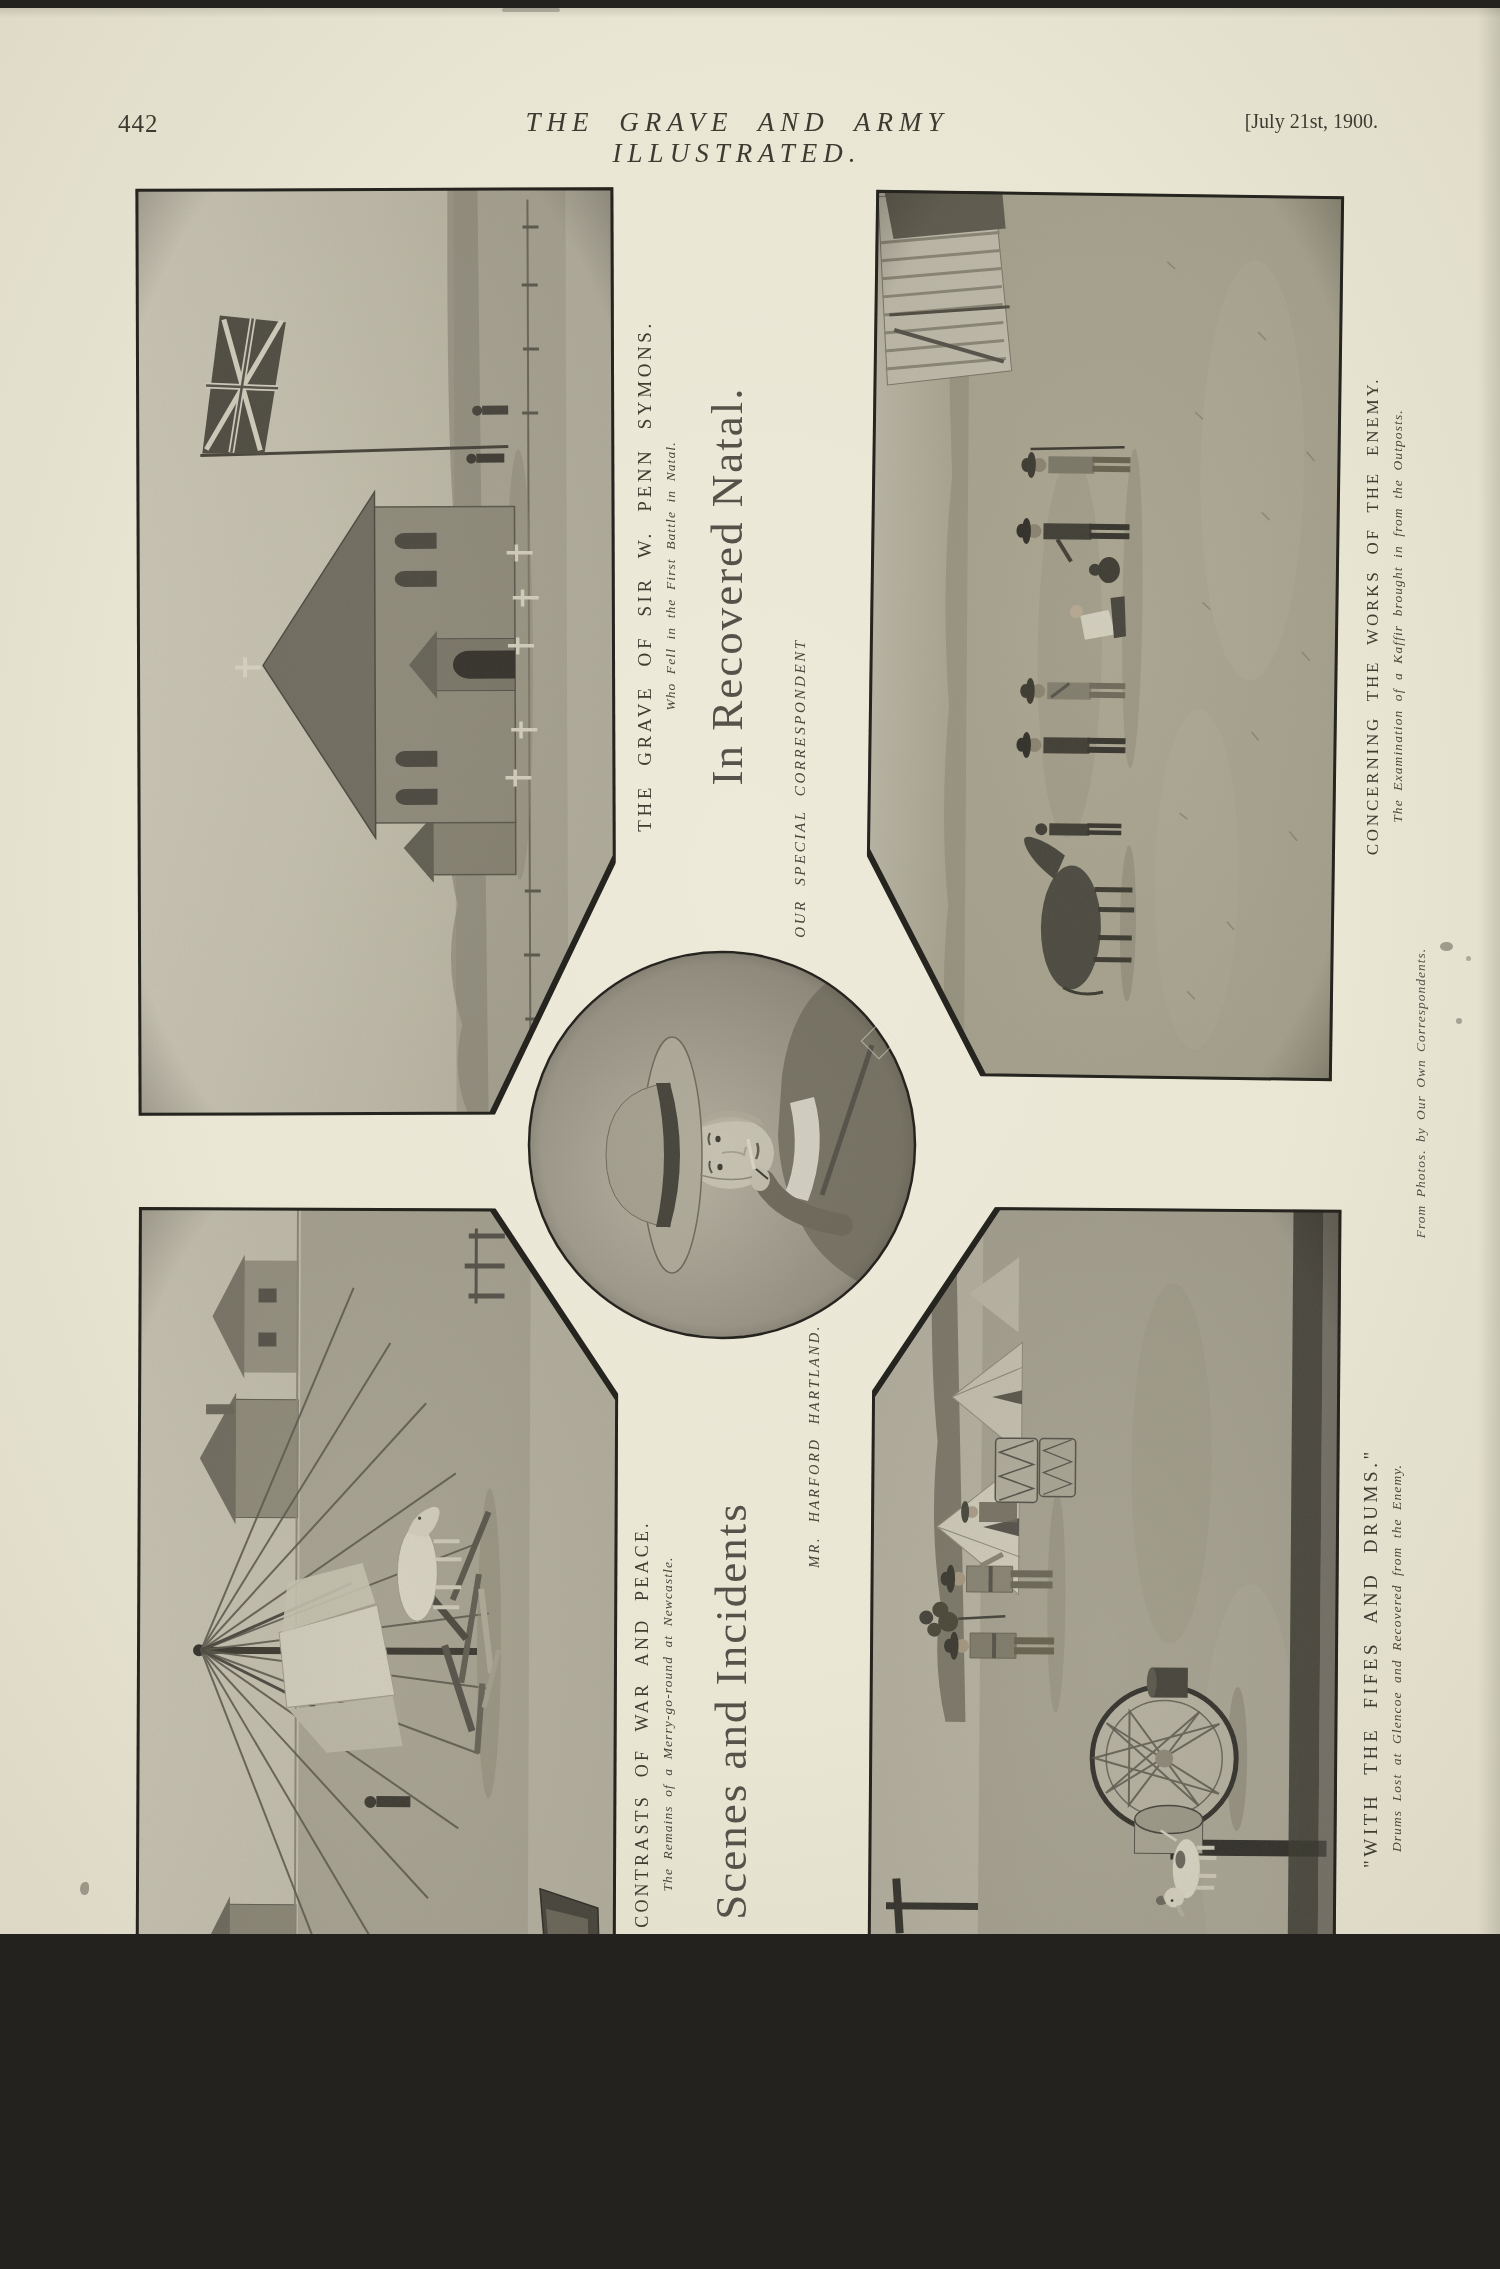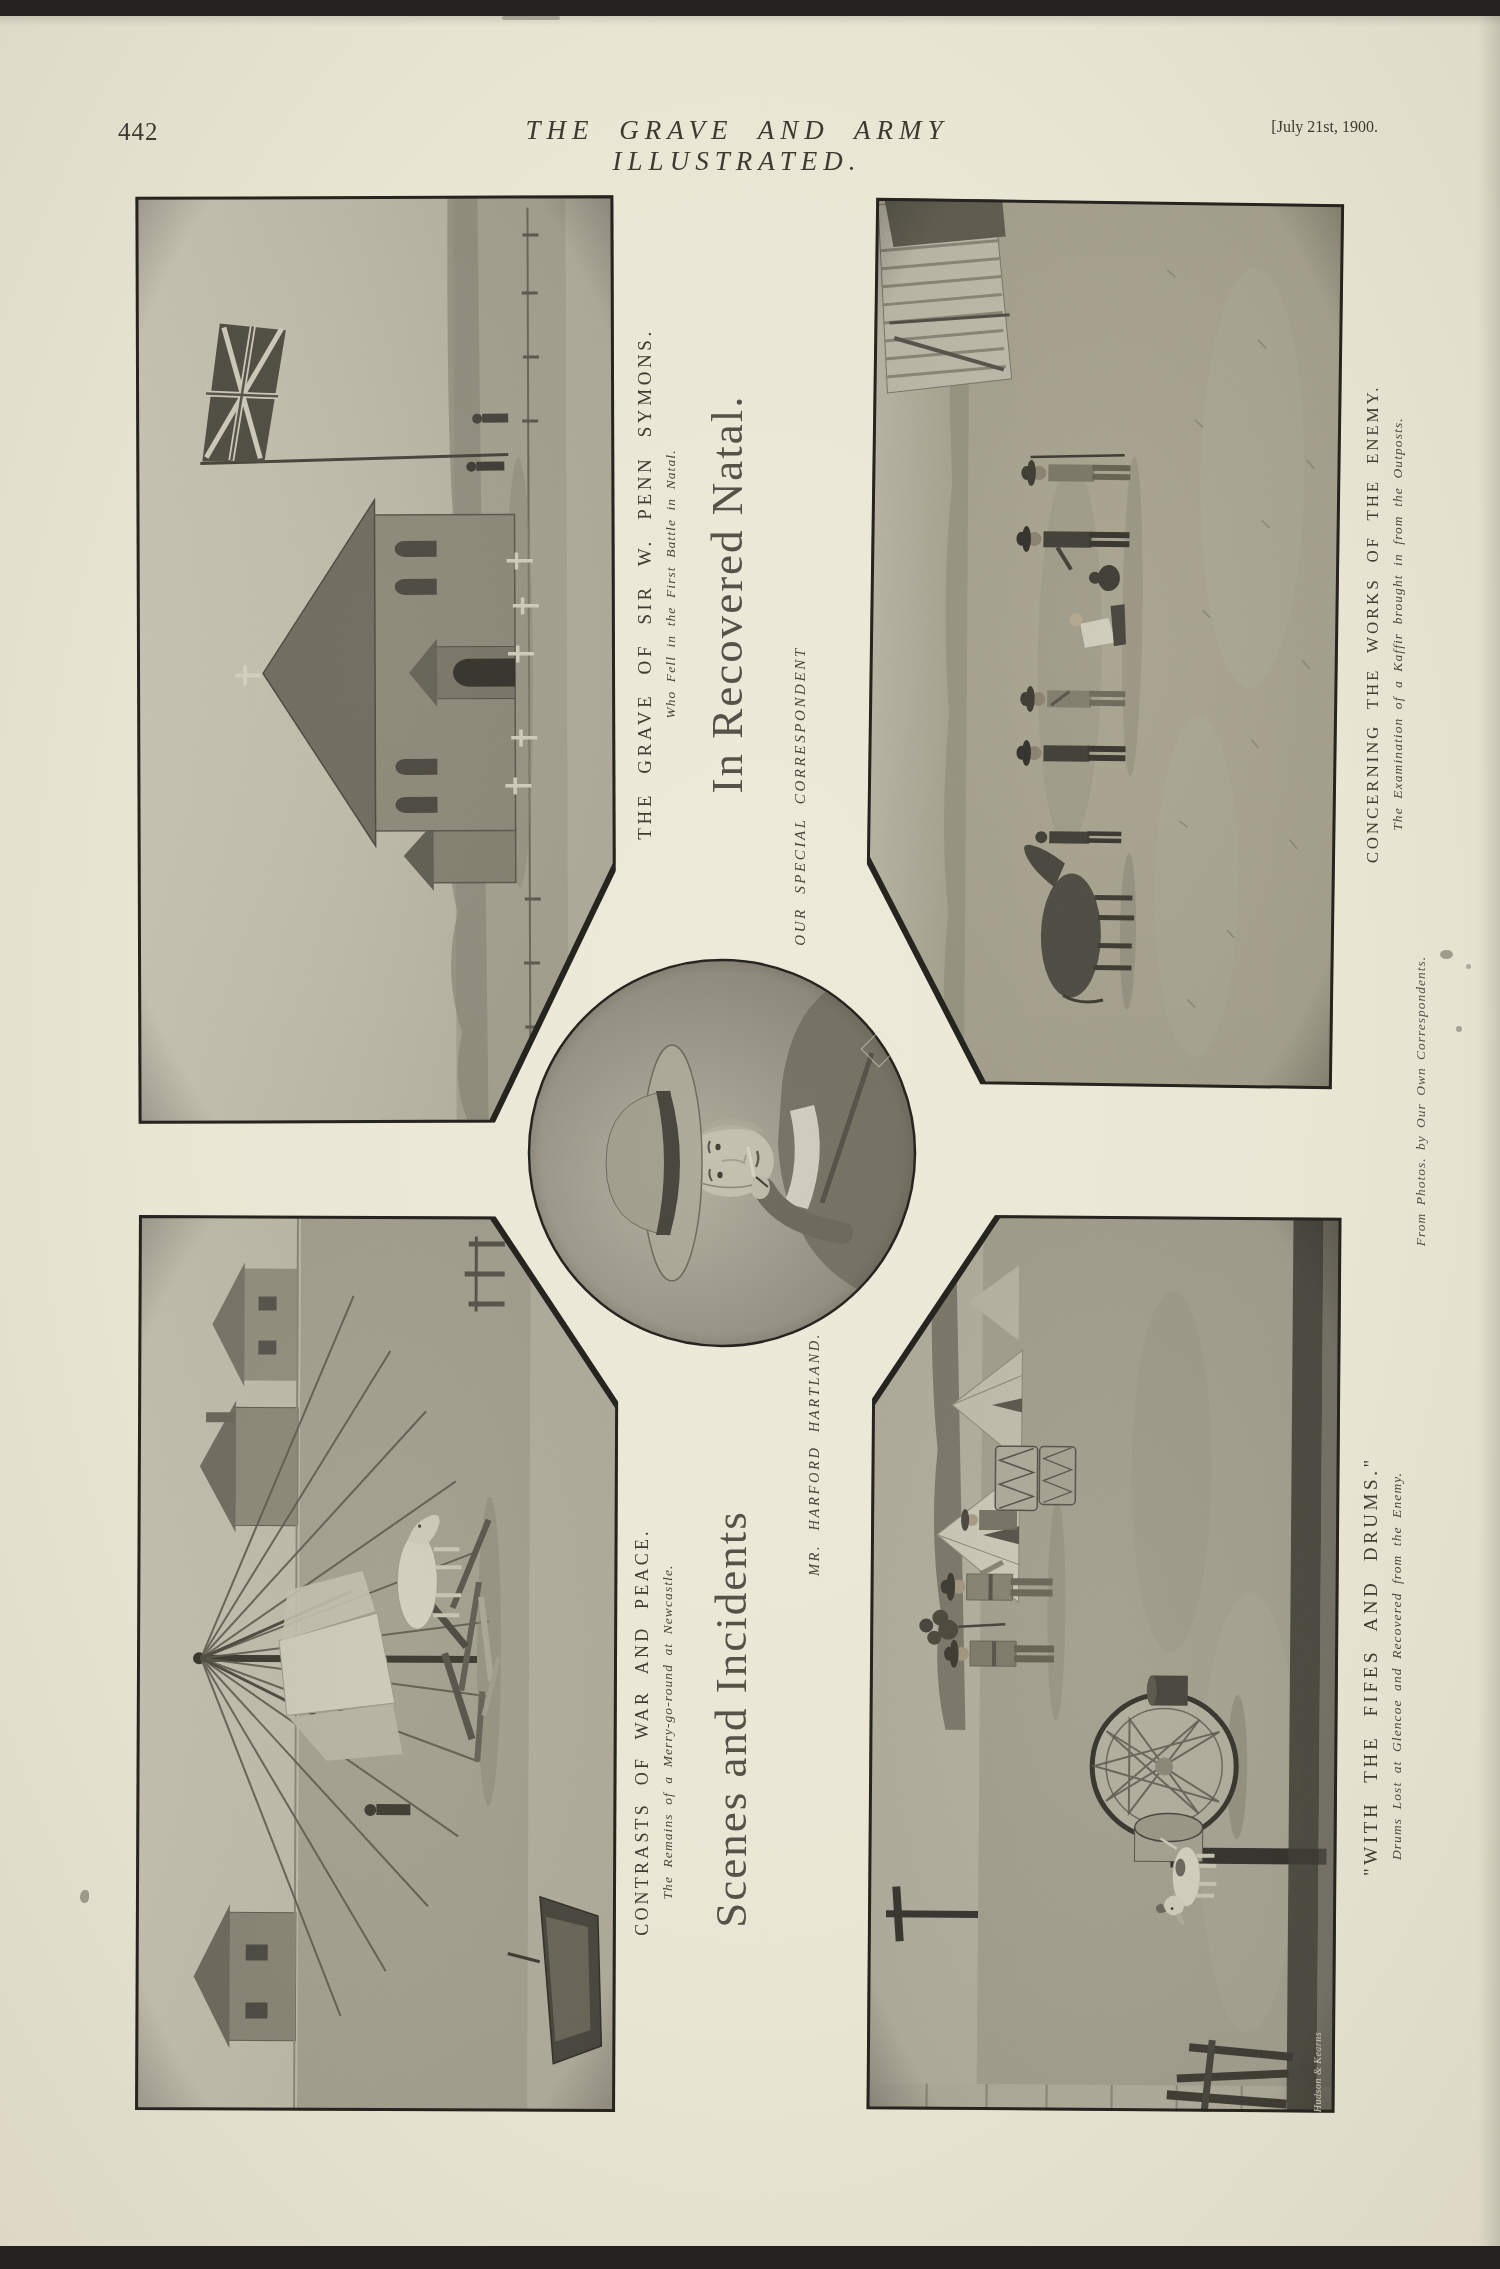--- a/index.html
+++ b/index.html
@@ -1,37 +1,37 @@
 <!DOCTYPE html>
 <html><head>
 <meta charset="utf-8">
 <style>
   html,body{margin:0;padding:0;background:#23221e;}
   .page{
-    position:relative;width:1500px;height:2230px;margin:16px auto;
+    position:relative;width:1500px;height:1926px;margin:8px auto;
     background:radial-gradient(ellipse at 50% 45%, #edeada 0%, #e9e6d4 55%, #dcd8c5 100%);
     overflow:hidden;font-family:"Liberation Serif",serif;color:#46423a;
   }
   .photo{position:absolute;}
   .photo svg{display:block;}
   .vanchor{position:absolute;width:0;height:0;}
   .vt{position:absolute;left:0;top:0;transform-origin:0 0;
       transform:rotate(-90deg) translate(-50%,-50%);white-space:nowrap;text-align:center;}
   .cap-title{font-size:18px;letter-spacing:3.2px;word-spacing:9px;color:#3f3c32;}
   .cap-title-lg{font-size:19px;letter-spacing:3.6px;word-spacing:10px;color:#3f3c32;}
   .cap-title-sm{font-size:17px;letter-spacing:2.8px;word-spacing:8px;color:#3f3c32;}
   .cap-sub{font-size:13.5px;font-style:italic;letter-spacing:1.1px;word-spacing:4px;color:#4a463c;margin-top:7px;}
   .big-title{font-size:45px;letter-spacing:2px;color:#56524a;}
   .byline{font-size:15px;font-style:italic;letter-spacing:2.6px;word-spacing:7px;color:#4a463c;}
   .credit{font-size:13.5px;font-style:italic;letter-spacing:1px;word-spacing:3px;color:#545048;}
   .studio{font-size:10px;font-style:italic;letter-spacing:.5px;color:#c9c5b6;}
   .header-num{position:absolute;left:118px;top:102px;font-size:25px;letter-spacing:1px;color:#3d3a31;}
   .masthead{position:absolute;left:437px;top:99px;width:600px;text-align:center;
             font-style:italic;font-size:27px;letter-spacing:6px;word-spacing:12px;color:#3e3a31;}
-  .header-date{position:absolute;left:1178px;top:102px;width:200px;text-align:right;font-size:16px;color:#3d3a31;}
+  .header-date{position:absolute;left:1178px;top:102px;width:200px;text-align:right;font-size:20px;color:#3d3a31;}
   .speck{position:absolute;border-radius:50%;background:#57544a;}
   .blindstamp{position:absolute;left:866px;top:1020px;width:24px;height:24px;
               border:1.5px solid rgba(228,225,212,.55);transform:rotate(45deg);}
   .edge-shade-r{position:absolute;right:0;top:0;width:22px;height:100%;
                 background:linear-gradient(to left, rgba(60,56,46,.16), rgba(0,0,0,0));}
   .edge-shade-t{position:absolute;left:0;top:0;width:100%;height:10px;
                 background:linear-gradient(to bottom, rgba(60,56,46,.14), rgba(0,0,0,0));}
 </style>
 </head>
 <body>

